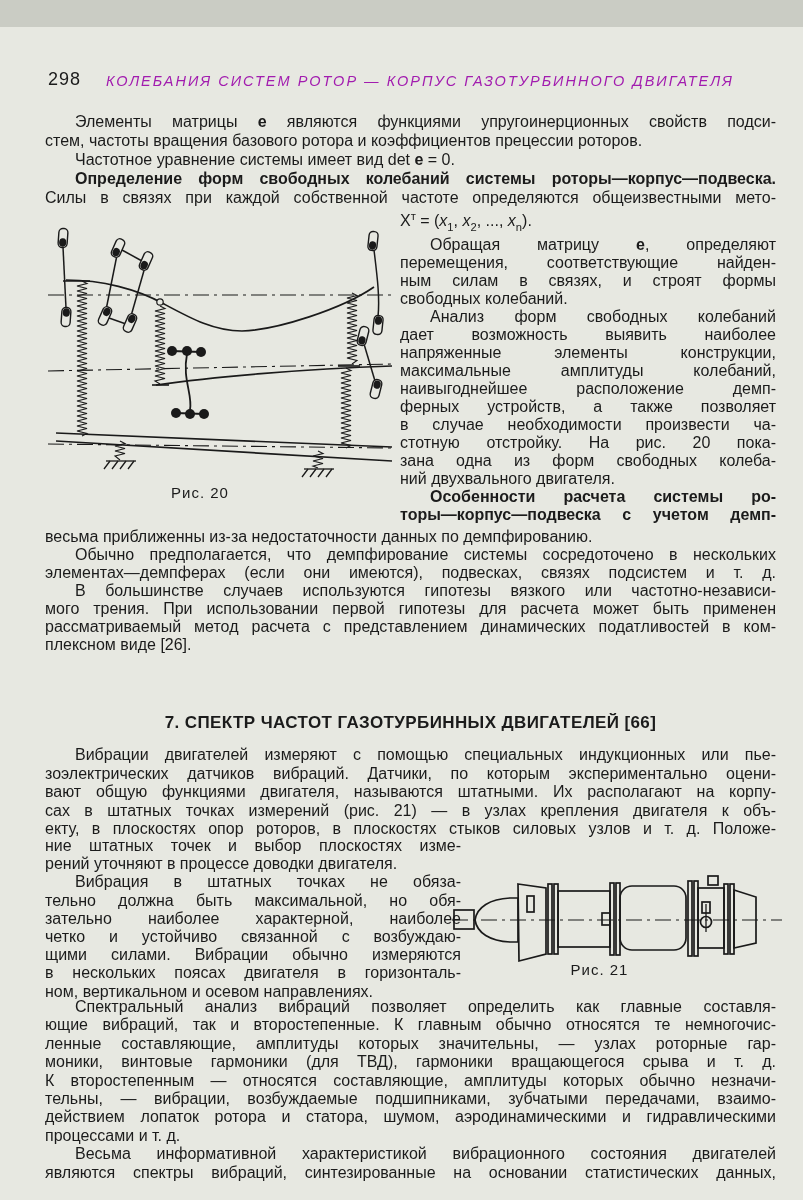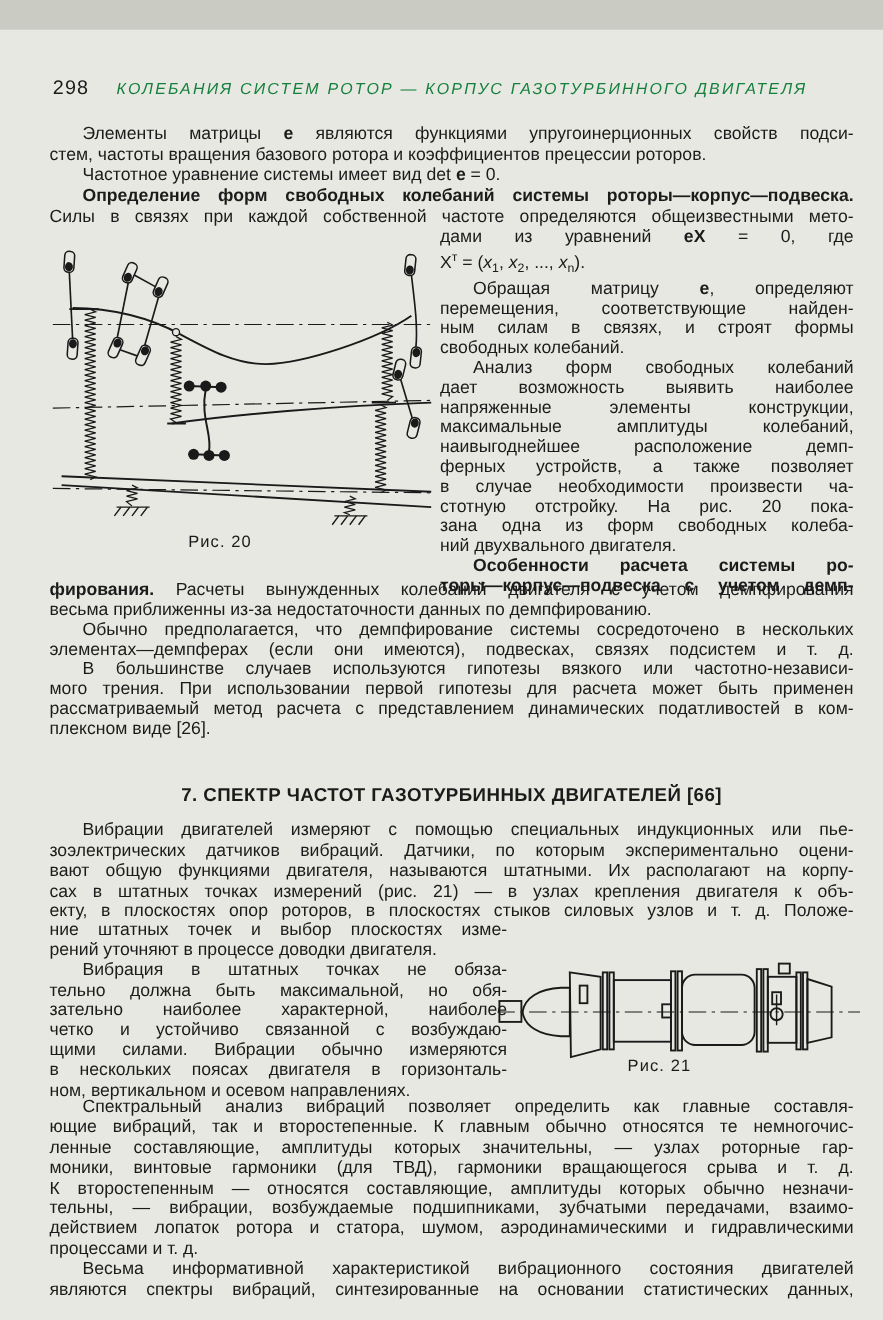--- a/index.html
+++ b/index.html
@@ -1,20 +1,20 @@
 <!DOCTYPE html>
 <html><head>
 <meta charset="utf-8">
 <style>
   html,body{margin:0;padding:0;background:#caccc4;}
   .page{position:relative;width:803px;height:1200px;background:#e7e8e1;overflow:hidden;
         font-family:Liberation Sans, sans-serif;color:#1b1b1b;margin-top:27px;}
   .pagenum{position:absolute;left:48px;top:42px;font-size:18px;letter-spacing:1px;}
   .runhead{position:absolute;left:100px;top:46px;width:640px;text-align:center;
-           font-style:italic;font-size:14.5px;letter-spacing:2px;color:#15803d;}
+           font-style:italic;font-size:14.5px;letter-spacing:2px;color:#a21caf;}
   .tb{position:absolute;font-size:16px;}
   .tline{text-align:justify;text-align-last:justify;}
   .tline.last{text-align-last:left;}
   .tline.ind{text-indent:30px;}
   .b{font-weight:700;}
   .i{font-style:italic;}
   sub,sup{font-size:70%;}
   #b-top{left:45px;top:86px;width:731px;line-height:18.9px;}
   #b-colright{left:400px;top:180px;width:376px;line-height:18.0px;}
   #b-mid{left:45px;top:501px;width:731px;line-height:18.0px;}
@@ -123,42 +123,40 @@
         <circle cx="159" cy="135" r="5" fill="#1a1a1a"></circle>
         <circle cx="134" cy="196" r="5" fill="#1a1a1a"></circle>
         <circle cx="148" cy="197" r="5" fill="#1a1a1a"></circle>
         <circle cx="162" cy="197" r="5" fill="#1a1a1a"></circle>
       </g>
     </svg>
   </div>
   <div class="caption" id="cap20">Рис. 20</div>
 
   <div class="tb" id="b-colright">
-      <div class="tline">дами из уравнений <span class="b">еХ</span> = 0, где</div>
       <div class="tline last">Х<sup>т</sup> = (<span class="i">x</span><sub>1</sub>, <span class="i">x</span><sub>2</sub>, ..., <span class="i">x</span><sub>n</sub>).</div>
       <div class="tline ind">Обращая матрицу <span class="b">е</span>, определяют</div>
       <div class="tline">перемещения, соответствующие найден-</div>
       <div class="tline">ным силам в связях, и строят формы</div>
       <div class="tline last">свободных колебаний.</div>
       <div class="tline ind">Анализ форм свободных колебаний</div>
       <div class="tline">дает возможность выявить наиболее</div>
       <div class="tline">напряженные элементы конструкции,</div>
       <div class="tline">максимальные амплитуды колебаний,</div>
       <div class="tline">наивыгоднейшее расположение демп-</div>
       <div class="tline">ферных устройств, а также позволяет</div>
       <div class="tline">в случае необходимости произвести ча-</div>
       <div class="tline">стотную отстройку. На рис. 20 пока-</div>
       <div class="tline">зана одна из форм свободных колеба-</div>
       <div class="tline last">ний двухвального двигателя.</div>
       <div class="tline ind"><span class="b">Особенности расчета системы ро-</span></div>
       <div class="tline"><span class="b">торы—корпус—подвеска с учетом демп-</span></div>
     </div>
 
   <div class="tb" id="b-mid">
-      <div class="tline"><span class="b">фирования.</span> Расчеты вынужденных колебаний двигателя с учетом демпфирования</div>
       <div class="tline last">весьма приближенны из-за недостаточности данных по демпфированию.</div>
       <div class="tline ind">Обычно предполагается, что демпфирование системы сосредоточено в нескольких</div>
       <div class="tline">элементах—демпферах (если они имеются), подвесках, связях подсистем и т. д.</div>
       <div class="tline ind">В большинстве случаев используются гипотезы вязкого или частотно-независи-</div>
       <div class="tline">мого трения. При использовании первой гипотезы для расчета может быть применен</div>
       <div class="tline">рассматриваемый метод расчета с представлением динамических податливостей в ком-</div>
       <div class="tline last">плексном виде [26].</div>
     </div>
 
   <div class="h7">7. СПЕКТР ЧАСТОТ ГАЗОТУРБИННЫХ ДВИГАТЕЛЕЙ [66]</div>

